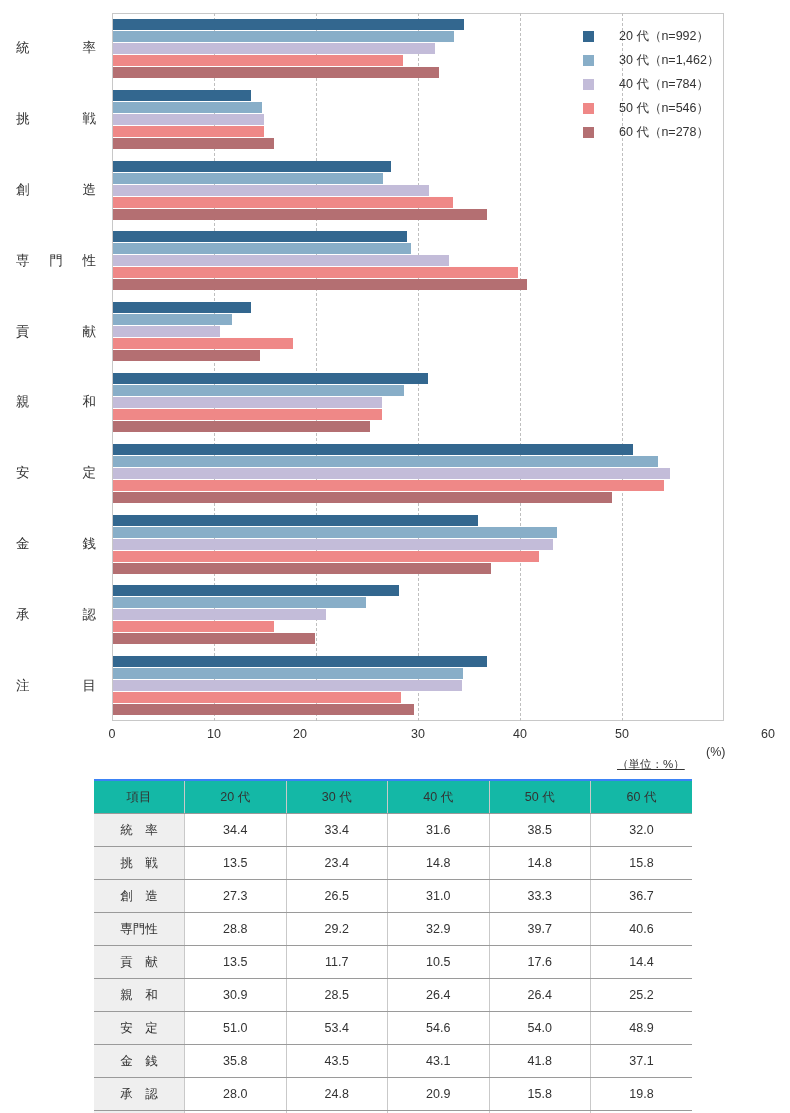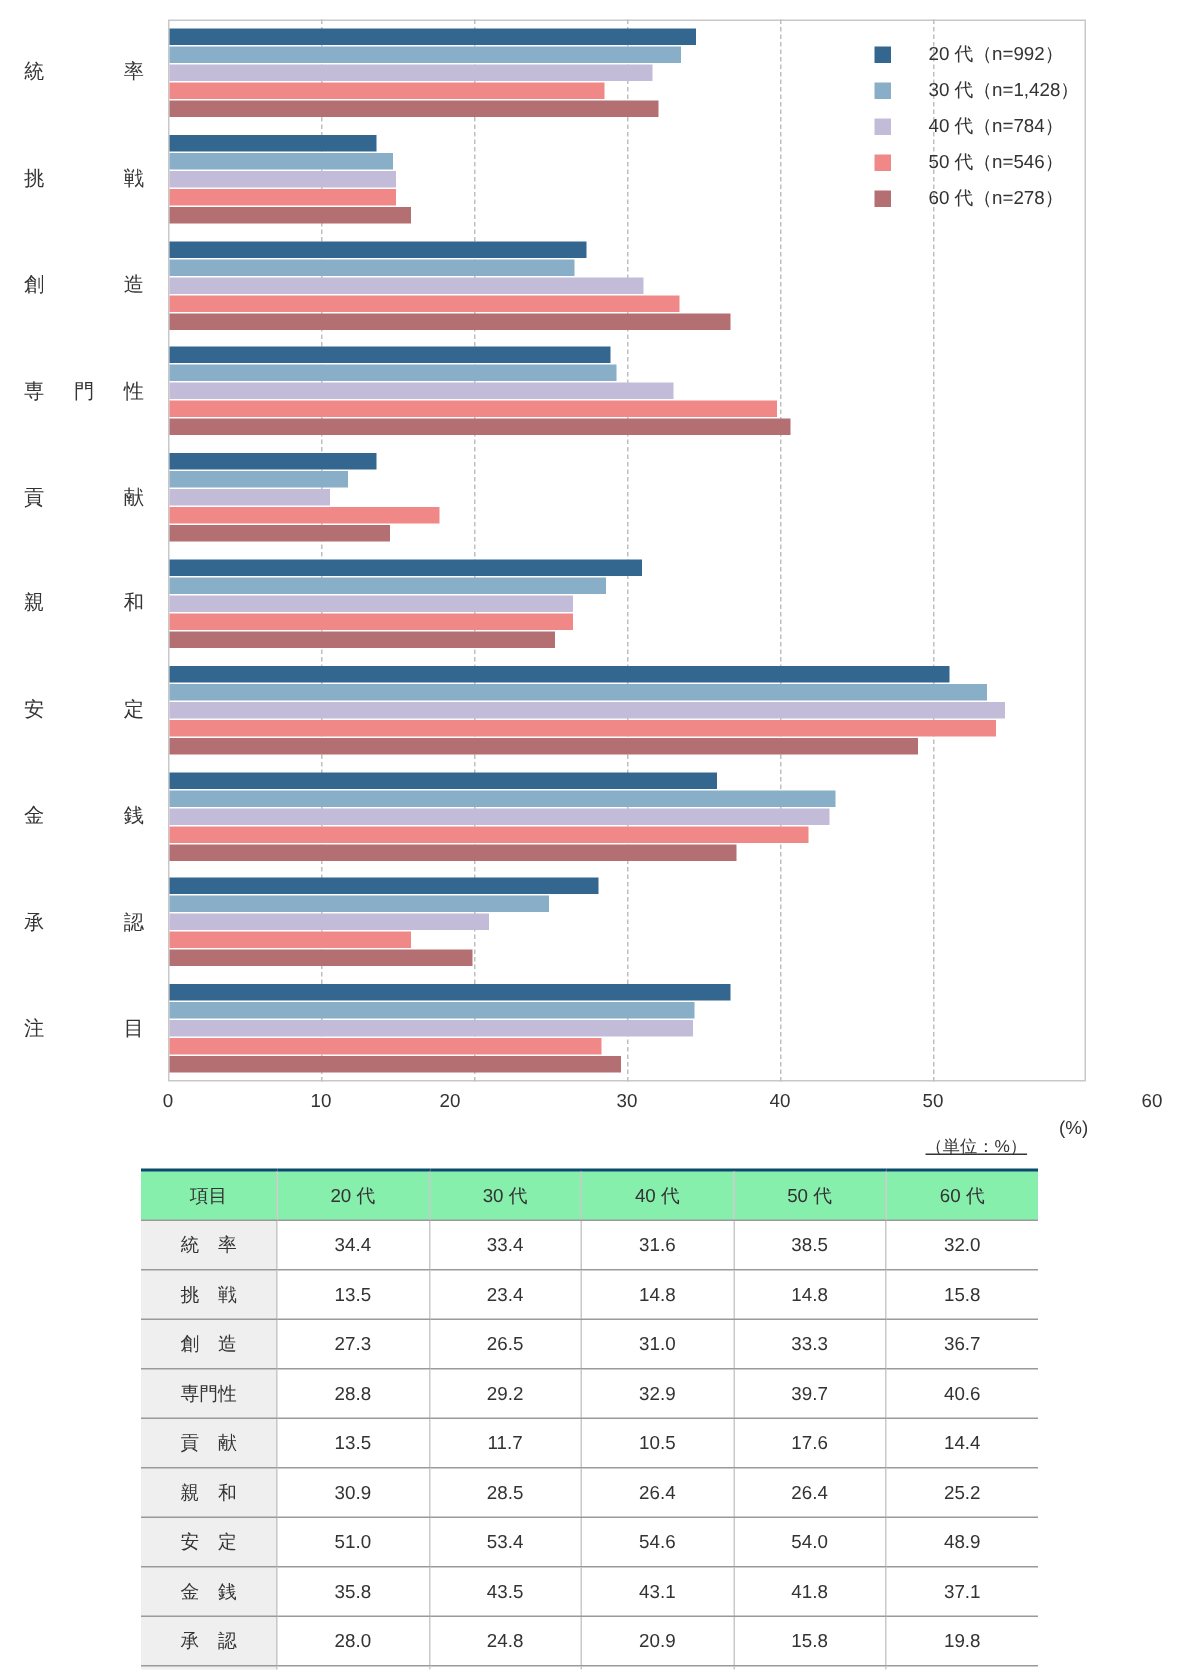--- a/index.html
+++ b/index.html
@@ -125,23 +125,23 @@
     font-size: 12.5px;
     color: #333333;
     font-weight: normal;
     height: 30px;
     text-align: center;
     vertical-align: middle;
     border-bottom: 1px solid #9a9a9a;
     border-right: 1px solid #c9c9c9;
   }
   table.data th {
-    background: #86efac;
+    background: #14b8a6;
     border-bottom: 1px solid #9a9a9a;
-    border-top: 2px solid #0c4a6e;
+    border-top: 2px solid #3b82f6;
   }
   table.data tr > *:last-child { border-right: none; }
   table.data td.rowhead {
     background: #efefef;
     width: 88px;
   }
   table.data th.colhead-item { width: 88px; }
   table.data tbody tr:last-child td {
     border-bottom: 2px solid #8c8c8c;
   }
@@ -236,21 +236,21 @@
   <div class="unit-pct">(%)</div>
   <div class="unit-note">（単位：%）</div>
 
   <div id="legend">
       <div class="legend-row">
         <span class="legend-swatch" style="background: rgb(51, 103, 143);"></span>
         <span class="legend-text">20 代（n=992）</span>
       </div>
       <div class="legend-row">
         <span class="legend-swatch" style="background: rgb(136, 174, 200);"></span>
-        <span class="legend-text">30 代（n=1,428）</span>
+        <span class="legend-text">30 代（n=1,462）</span>
       </div>
       <div class="legend-row">
         <span class="legend-swatch" style="background: rgb(195, 188, 217);"></span>
         <span class="legend-text">40 代（n=784）</span>
       </div>
       <div class="legend-row">
         <span class="legend-swatch" style="background: rgb(239, 136, 135);"></span>
         <span class="legend-text">50 代（n=546）</span>
       </div>
       <div class="legend-row">

